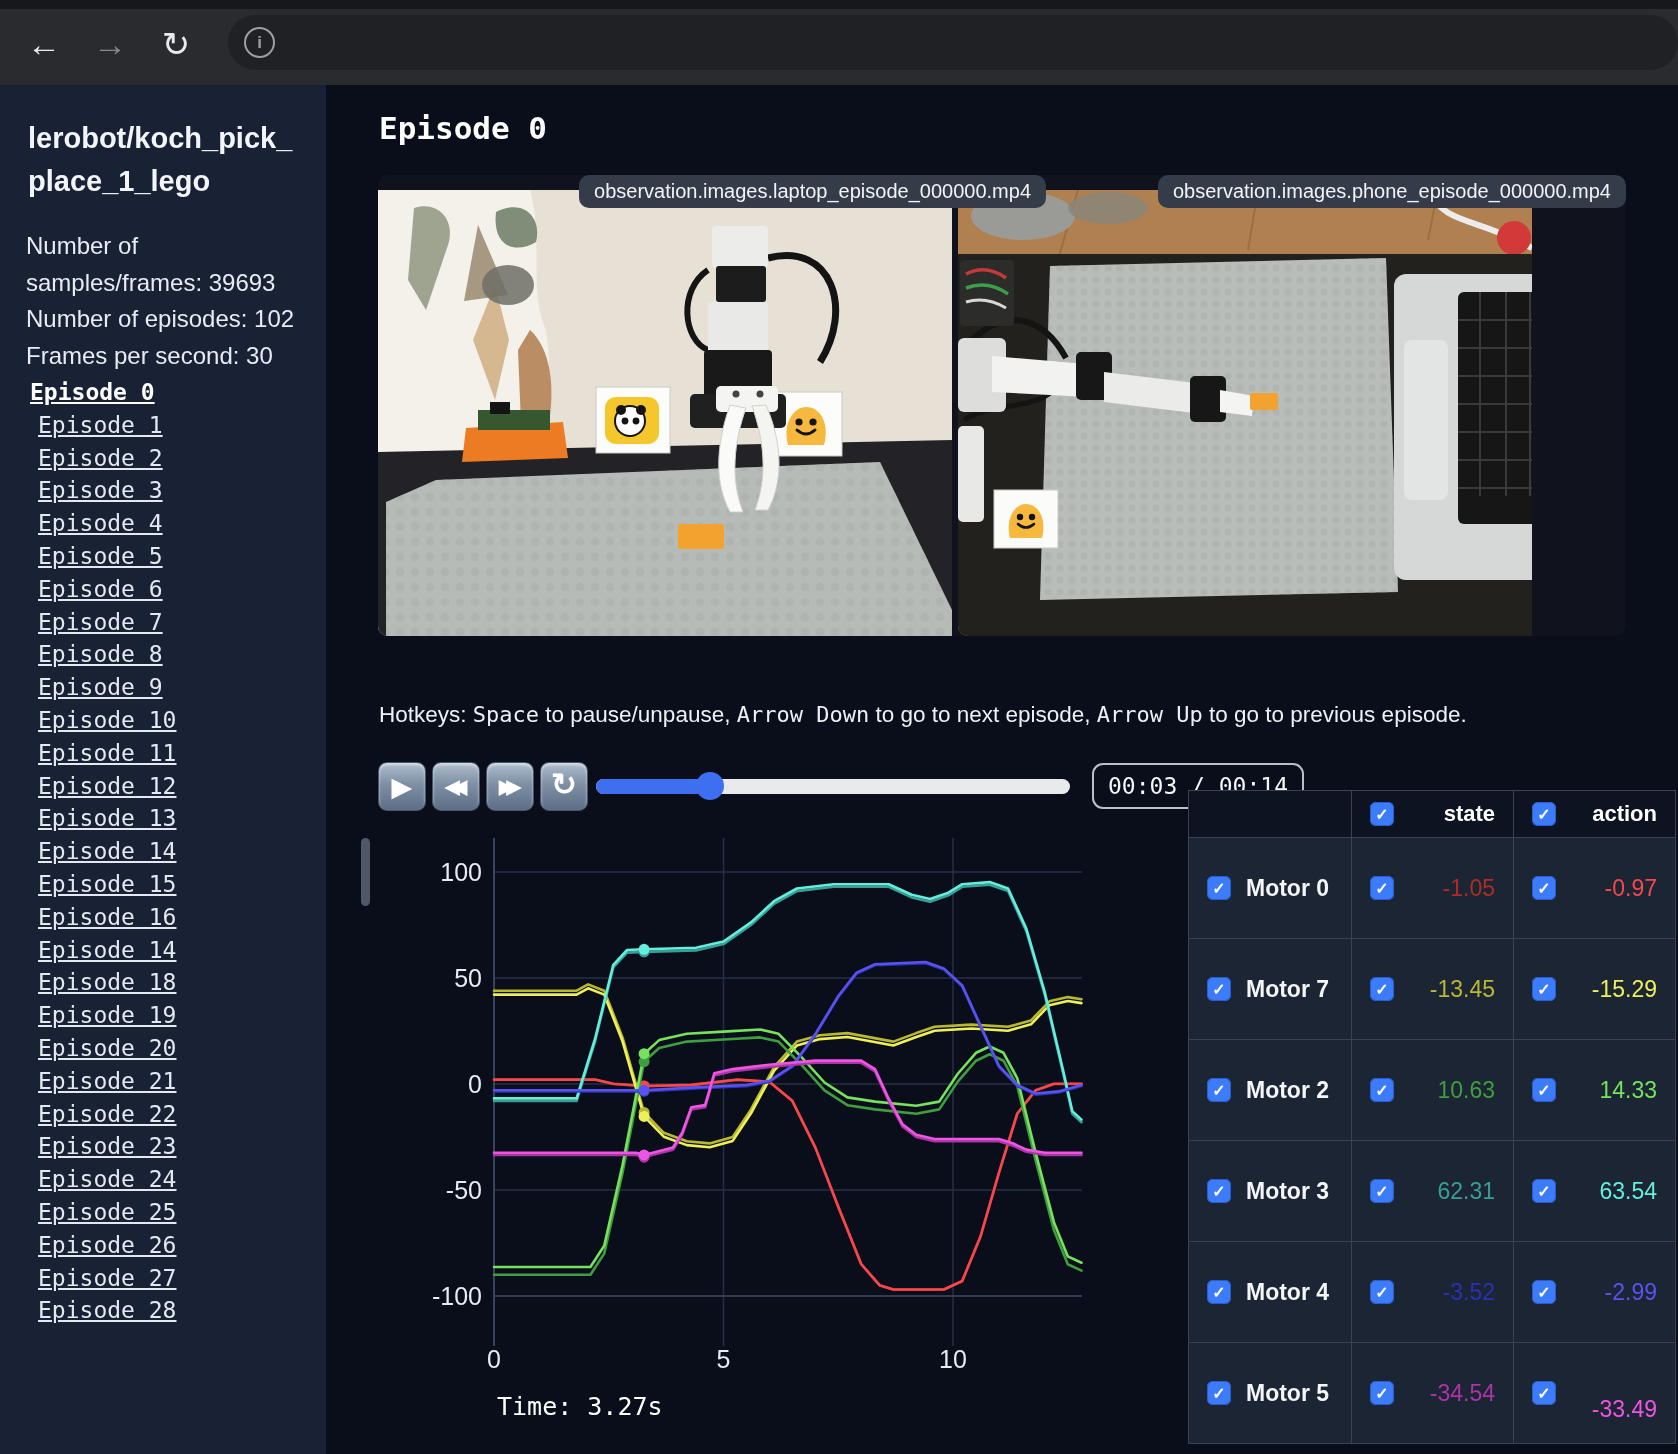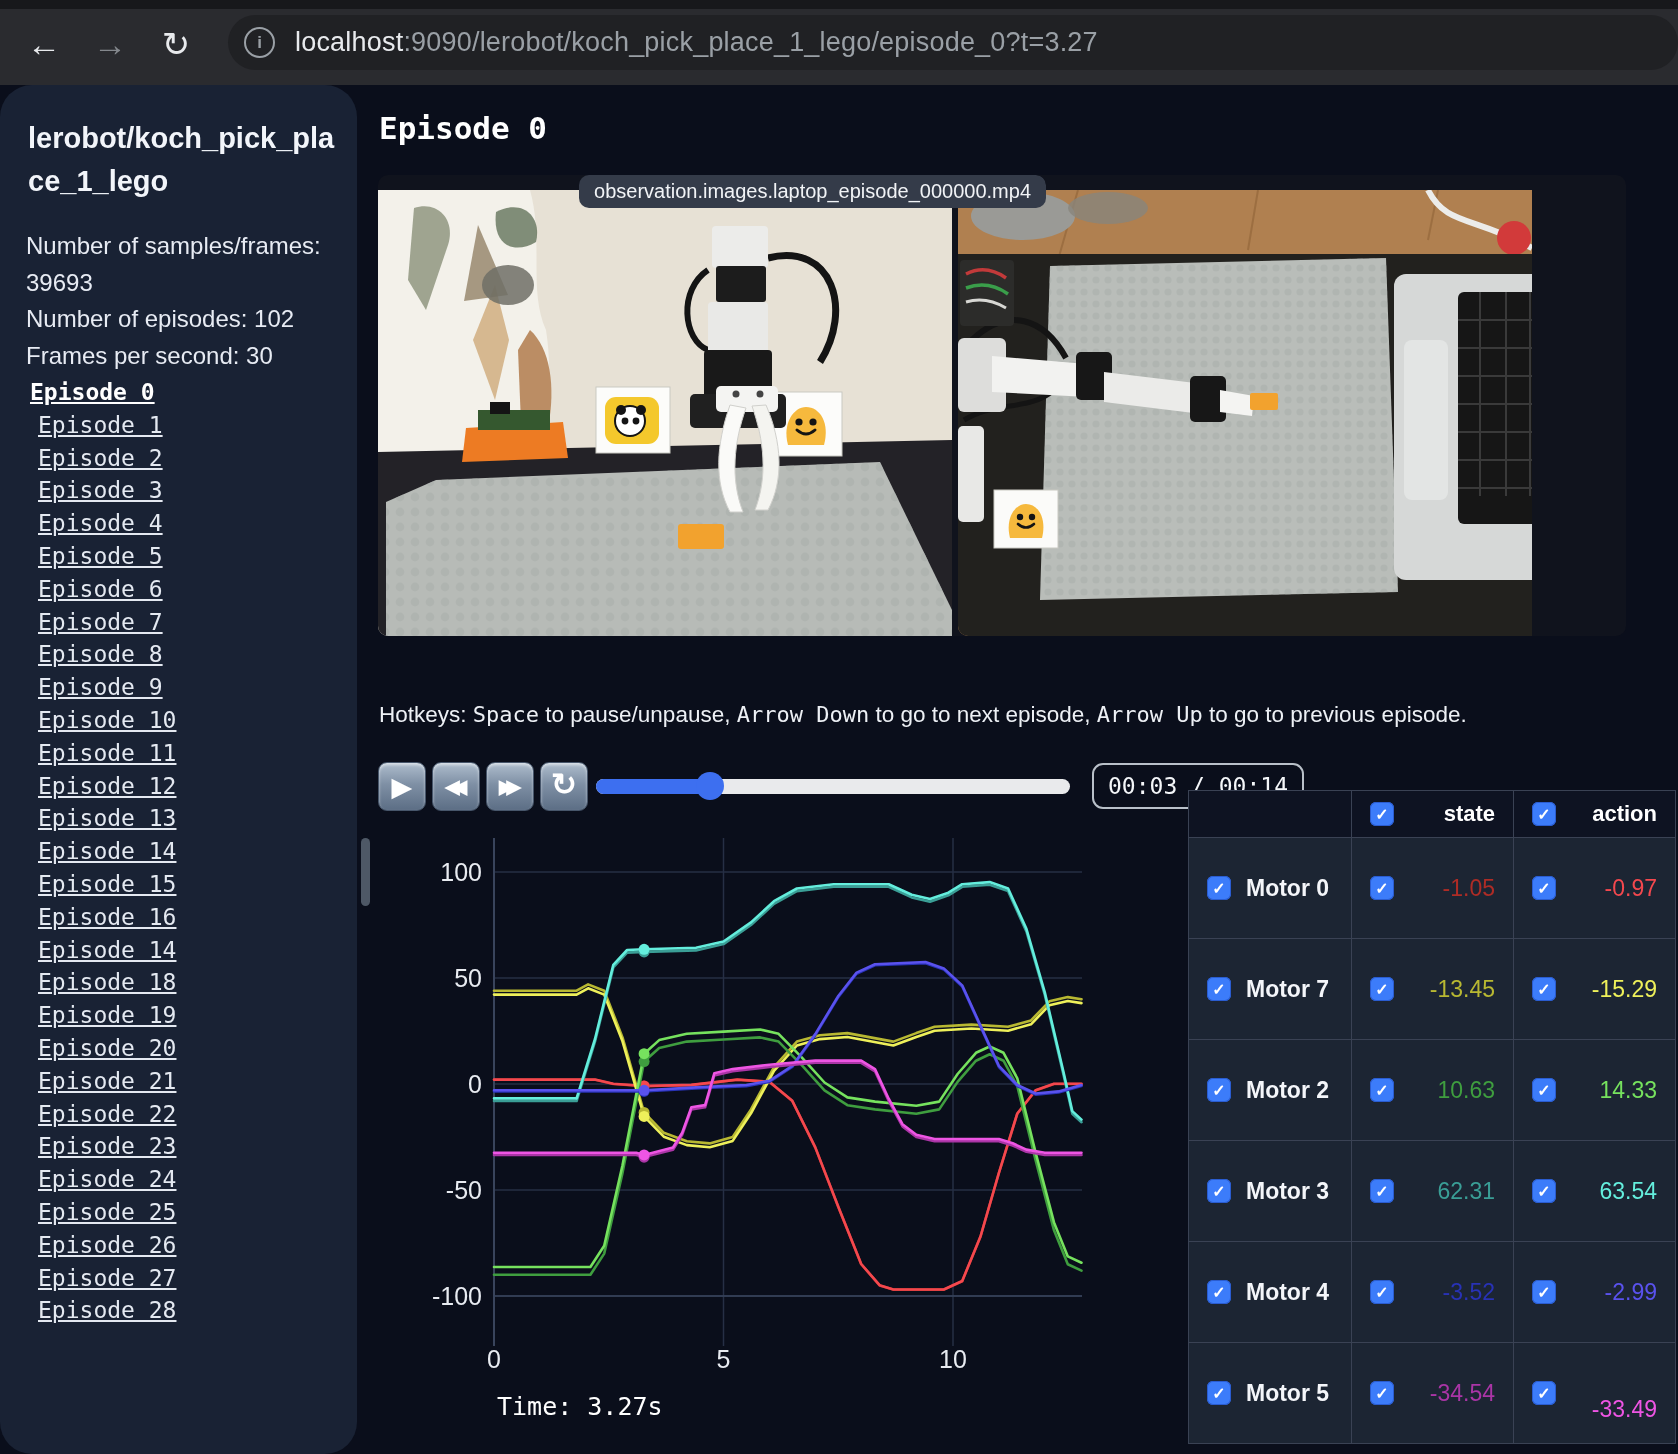--- a/index.html
+++ b/index.html
@@ -16,22 +16,22 @@
   .url-bar{position:absolute;left:228px;top:15px;width:1450px;height:55px;border-radius:28px;
            background:#202124;display:flex;align-items:center;padding-left:16px;box-sizing:border-box;}
   .info-icon{width:27px;height:27px;border:2.5px solid #9aa0a6;border-radius:50%;color:#9aa0a6;
              display:flex;align-items:center;justify-content:center;font-size:17px;font-weight:bold;
              margin-right:20px;flex:none;}
   .url-text{font-size:27px;letter-spacing:.2px;white-space:nowrap;}
   .url-host{color:#e8eaed;}
   .url-rest{color:#9aa0a6;}
 
   
-  .sidebar{position:absolute;left:0;top:85px;width:357px;height:1369px;background:#192234;
-           box-sizing:border-box;overflow:hidden;border-radius:32px;}
+  .sidebar{position:absolute;left:0;top:85px;width:326px;height:1369px;background:#192234;
+           box-sizing:border-box;overflow:hidden;}
   .ds-title{margin:32px 20px 0 28px;font-size:29px;font-weight:bold;color:#f2f5fa;
             line-height:43px;word-break:break-all;}
   .stats{margin:25px 18px 0 26px;font-size:24px;color:#e7ebf3;line-height:36.5px;}
   .ep-list{margin:2px 0 0 38px;}
   .ep-item{display:block;font-family:"DejaVu Sans Mono",monospace;font-size:23px;color:#e4e9f1;
            text-decoration:underline;line-height:32.8px;cursor:pointer;width:fit-content;}
   .ep-item.active{font-weight:bold;color:#ffffff;margin-left:-8px;}
   .scroll-thumb{position:absolute;left:361px;top:838px;width:9px;height:68px;background:#4e5866;
                 border-radius:5px;}
 
@@ -100,21 +100,20 @@
       <span>←</span>
       </div>
     <div class="nav-btn fwd" style="left:88px">
       <span>→</span>
       </div>
     <div class="nav-btn" style="left:154px">
       <span>↻</span>
       </div>
     <div class="url-bar">
       <span class="info-icon">i</span>
-      <span class="url-text"><span class="url-host">localhost</span><span class="url-rest">:9090/lerobot/koch_pick_place_1_lego/episode_0?t=3.27</span></span>
     </div>
   </div>
 
   <div class="sidebar">
     <div class="ds-title">lerobot/koch_pick_place_1_lego</div>
     <div class="stats">
       <div>Number of samples/frames: 39693</div>
       <div>Number of episodes: 102</div>
       <div>Frames per second: 30</div>
     </div>
@@ -278,20 +277,21 @@
           <path d="M60,334 q8,7 16,0" stroke="#141414" stroke-width="2.6" fill="none" stroke-linecap="round"></path>
         </g>
         <g>
           <rect x="2" y="70" width="54" height="66" rx="4" fill="#2c2c2a"></rect>
           <path d="M8,84 q20,-10 40,4" stroke="#c23a3a" stroke-width="3.5" fill="none"></path>
           <path d="M8,98 q22,-8 42,6" stroke="#3a9e4a" stroke-width="3.5" fill="none"></path>
           <path d="M8,112 q20,-6 40,6" stroke="#d8d8d4" stroke-width="3" fill="none"></path>
         </g>
       </svg>
     </div>
+    <div class="video-chip">observation.images.phone_episode_000000.mp4</div>
   </div>
 
   <div class="hotkeys" id="hotkeys"><span>Hotkeys: </span><span class="mono">Space</span><span> to pause/unpause, </span><span class="mono">Arrow Down</span><span> to go to next episode, </span><span class="mono">Arrow Up</span><span> to go to previous episode.</span></div>
 
   <div class="ctrl-row" id="ctrl-row">
       <div class="ctrl-btn">
         <span class="glyph-play">▶</span>
       </div>
       <div class="ctrl-btn">
         <span class="glyph-skip">◀◀</span>

